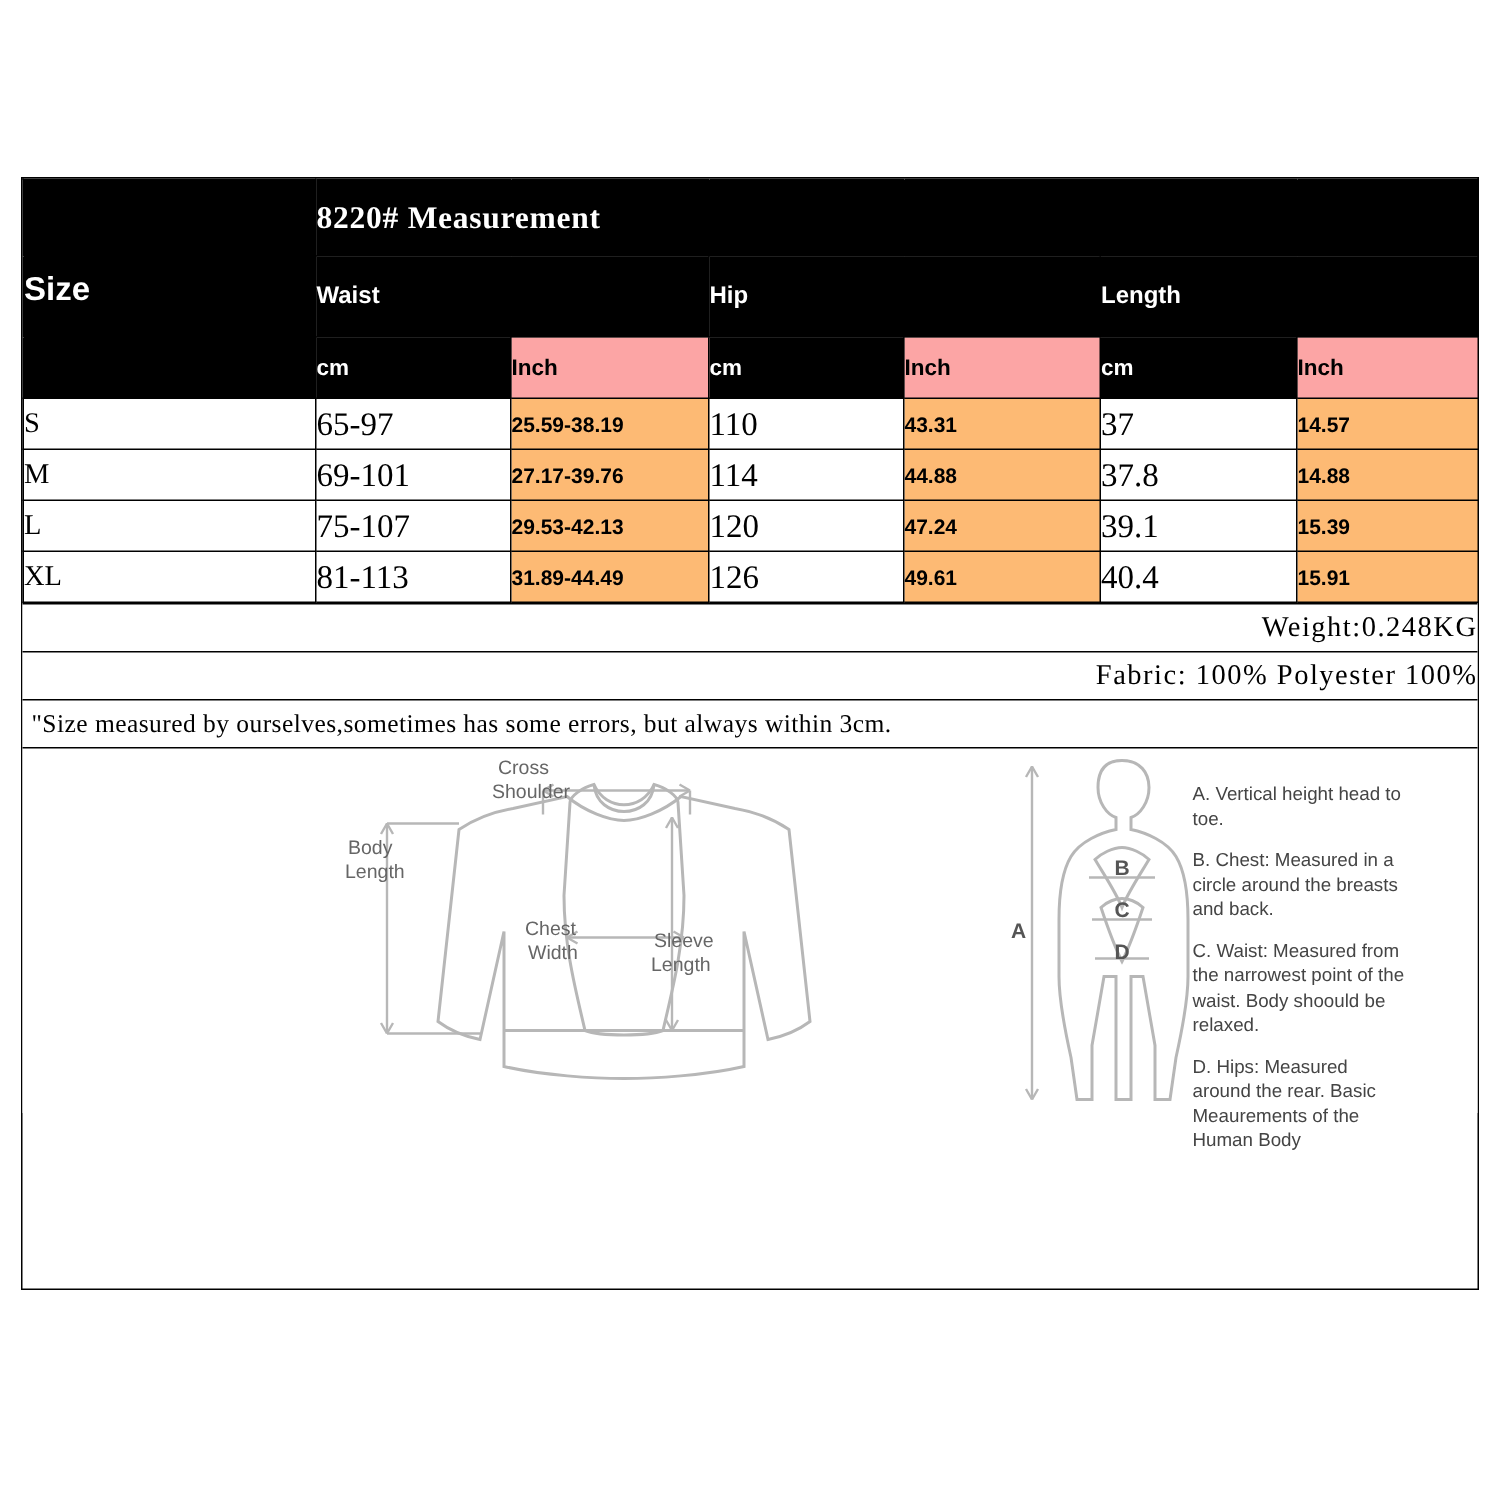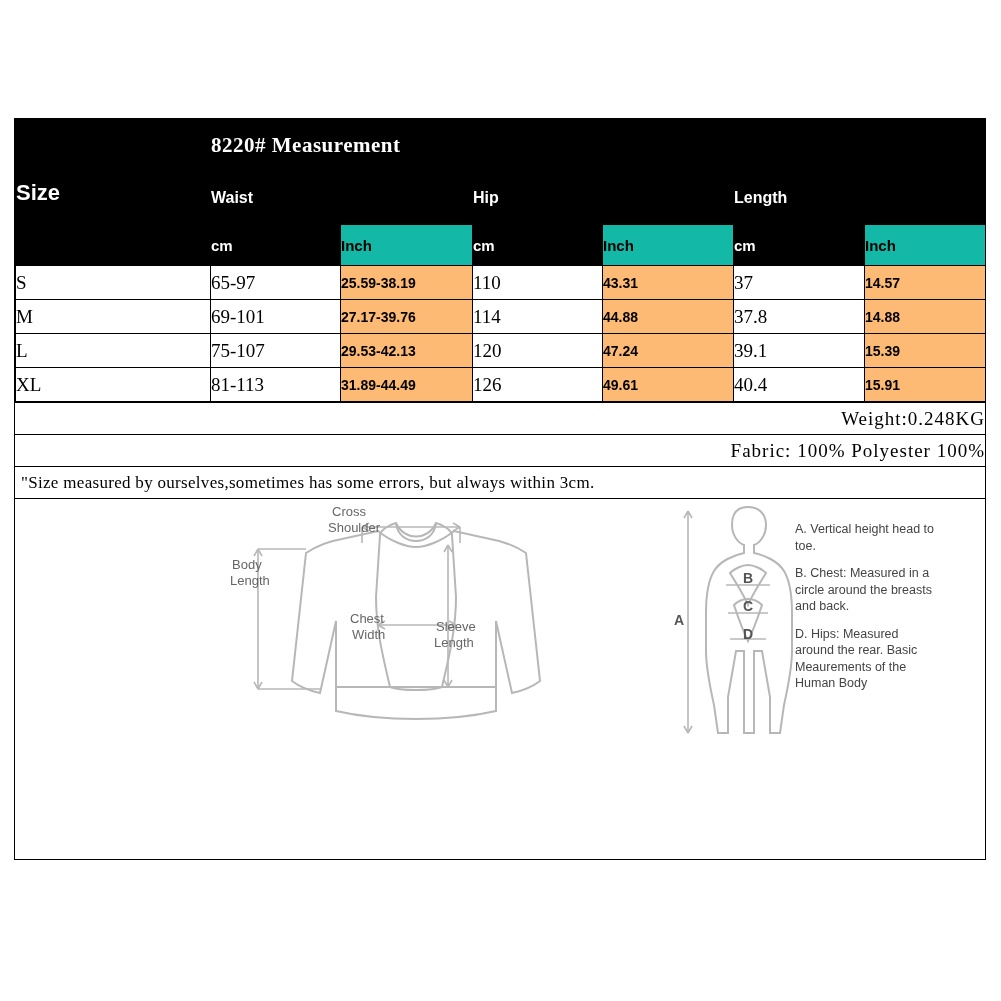--- a/index.html
+++ b/index.html
@@ -57,36 +57,36 @@
     font-family: "Liberation Sans", sans-serif;
     font-size: 16px;
     height: 53px;
   }
   .unit-cell {
     font-family: "Liberation Sans", sans-serif;
     font-size: 15px;
     height: 40px;
   }
   .unit-inch {
-    background: #14b8a6;
+    background: #fca5a5;
     color: #000;
   }
   .data-row td {
     height: 33px;
     background: #fff;
     color: #000;
   }
   .data-row td.lbl {
     font-family: "Liberation Serif", serif;
     font-size: 19px;
     font-weight: normal;
   }
   .data-row td.cmv {
     font-family: "Liberation Serif", serif;
-    font-size: 19px;
+    font-size: 22px;
     font-weight: normal;
   }
   .data-row td.inchv {
     background: #fdba74;
     font-family: "Liberation Sans", sans-serif;
     font-size: 14px;
     font-weight: bold;
   }
 
   .note-row {
@@ -298,17 +298,18 @@
           <text x="43" y="82">B</text>
           <text x="43" y="110">C</text>
           <text x="43" y="138">D</text>
         </g>
       </svg>
     </div>
 
     <div class="legend">
       <p>A. Vertical height head to toe.</p>
       <p>B. Chest: Measured in a circle around the breasts and back.</p>
+      <p>C. Waist: Measured from the narrowest point of the waist. Body shoould be relaxed.</p>
       <p>D. Hips: Measured around the rear. Basic Meaurements of the Human Body</p>
     </div>
 
   </div>
 </div>
 
 </body></html>

